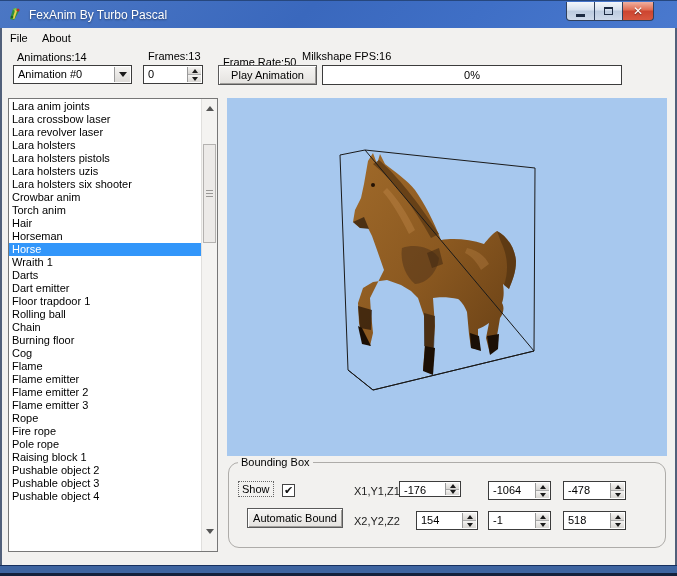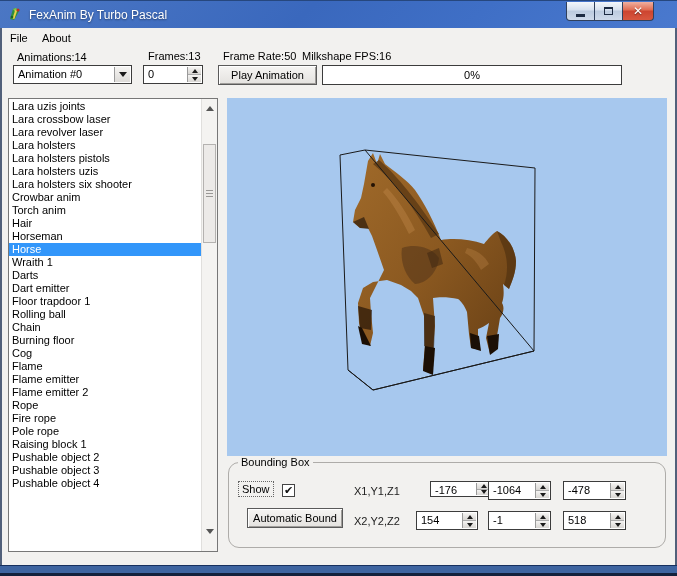--- a/index.html
+++ b/index.html
@@ -142,21 +142,21 @@
   <div class="border-right"></div>
   <div class="bottomframe"></div>
 
   <div class="menubar">
     <span class="menu-item" style="left:8px;">File</span>
     <span class="menu-item" style="left:40px;">About</span>
   </div>
 
   <span class="lbl" style="left:17px;top:51px;">Animations:14</span>
   <span class="lbl" style="left:148px;top:50px;">Frames:13</span>
-  <span class="lbl" style="left:223px;top:50px;">Frame Rate:50</span>
+  <span class="lbl" style="left:223px;top:56px;">Frame Rate:50</span>
   <span class="lbl" style="left:302px;top:50px;">Milkshape FPS:16</span>
 
   <div class="combo">
     <span class="val">Animation #0</span>
     <span class="btn">
       <span class="tri-dn"></span>
     </span>
   </div>
 
   <div class="spinedit" style="left:143px;top:65px;width:60px;height:19px;">
@@ -174,21 +174,21 @@
   <div class="push-btn" style="left:218px;top:65px;width:99px;height:20px;">
     <span>Play Animation</span>
   </div>
 
   <div class="progress">
     <span>0%</span>
   </div>
 
   <div class="listbox">
     <div class="listitems">
-        <div class="list-item">Lara uzis joints</div>
+        <div class="list-item">Lara anim joints</div>
         <div class="list-item">Lara crossbow laser</div>
         <div class="list-item">Lara revolver laser</div>
         <div class="list-item">Lara holsters</div>
         <div class="list-item">Lara holsters pistols</div>
         <div class="list-item">Lara holsters uzis</div>
         <div class="list-item">Lara holsters six shooter</div>
         <div class="list-item">Crowbar anim</div>
         <div class="list-item">Torch anim</div>
         <div class="list-item">Hair</div>
         <div class="list-item">Horseman</div>
@@ -197,20 +197,21 @@
         <div class="list-item">Darts</div>
         <div class="list-item">Dart emitter</div>
         <div class="list-item">Floor trapdoor 1</div>
         <div class="list-item">Rolling ball</div>
         <div class="list-item">Chain</div>
         <div class="list-item">Burning floor</div>
         <div class="list-item">Cog</div>
         <div class="list-item">Flame</div>
         <div class="list-item">Flame emitter</div>
         <div class="list-item">Flame emitter 2</div>
+        <div class="list-item">Flame emitter 3</div>
         <div class="list-item">Rope</div>
         <div class="list-item">Fire rope</div>
         <div class="list-item">Pole rope</div>
         <div class="list-item">Raising block 1</div>
         <div class="list-item">Pushable object 2</div>
         <div class="list-item">Pushable object 3</div>
         <div class="list-item">Pushable object 4</div>
       </div>
     <div class="scrollbar">
       <div class="scroll-arrow up">
@@ -289,21 +290,21 @@
       <span class="checkmark">✔</span>
     </div>
 
     <div class="push-btn" style="left:18px;top:45px;width:96px;height:20px;">
       <span>Automatic Bound</span>
     </div>
 
     <span class="row-label" style="left:125px;top:22px;">X1,Y1,Z1</span>
     <span class="row-label" style="left:125px;top:52px;">X2,Y2,Z2</span>
 
-    <div class="spinedit" style="left:201px;top:18px;width:62px;height:16px;">
+    <div class="spinedit" style="left:170px;top:18px;width:62px;height:16px;">
       <span class="val">-176</span>
       <span class="spinbtns">
         <span class="sb up">
             <span class="tri-up-s"></span>
           </span>
         <span class="sb">
             <span class="tri-dn-s"></span>
           </span>
       </span>
     </div>

